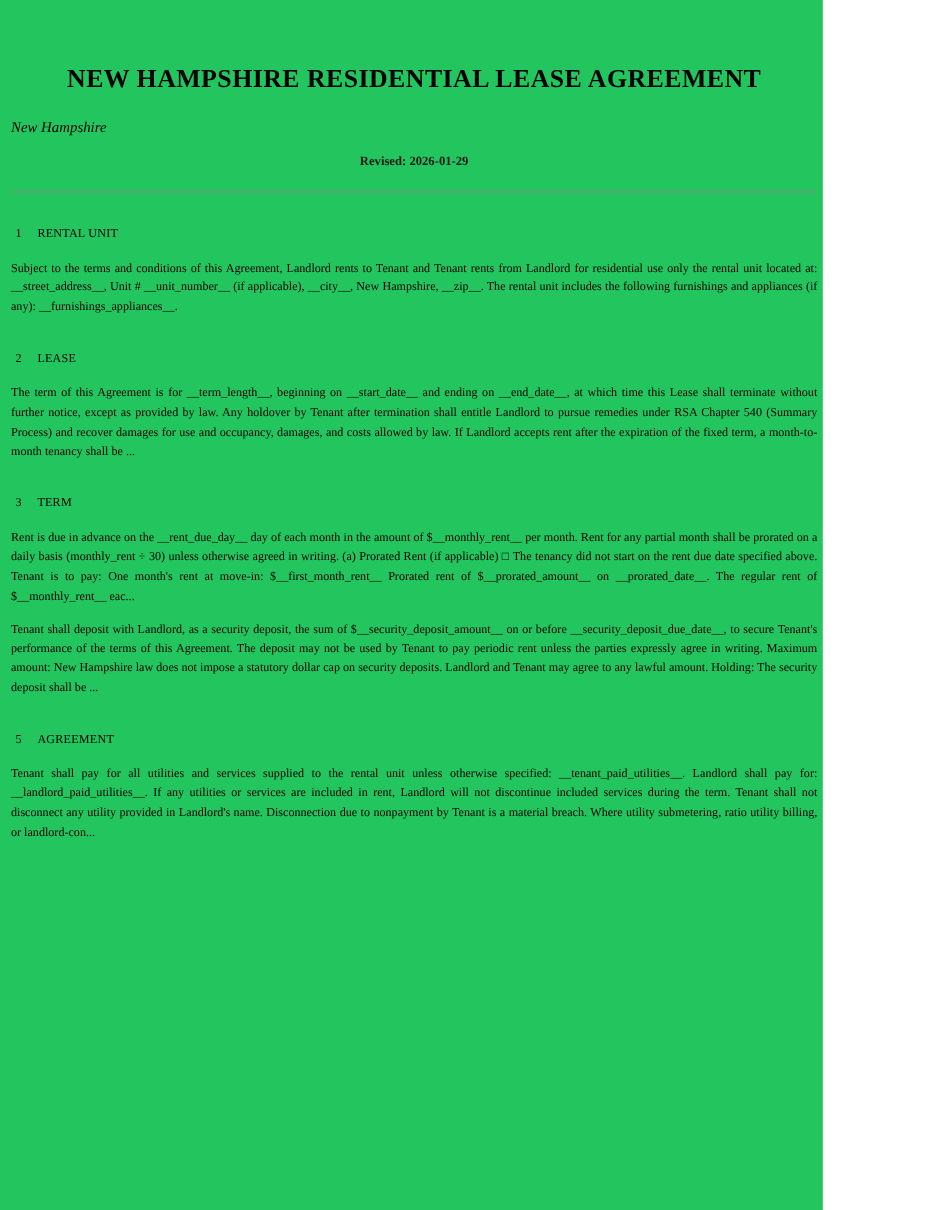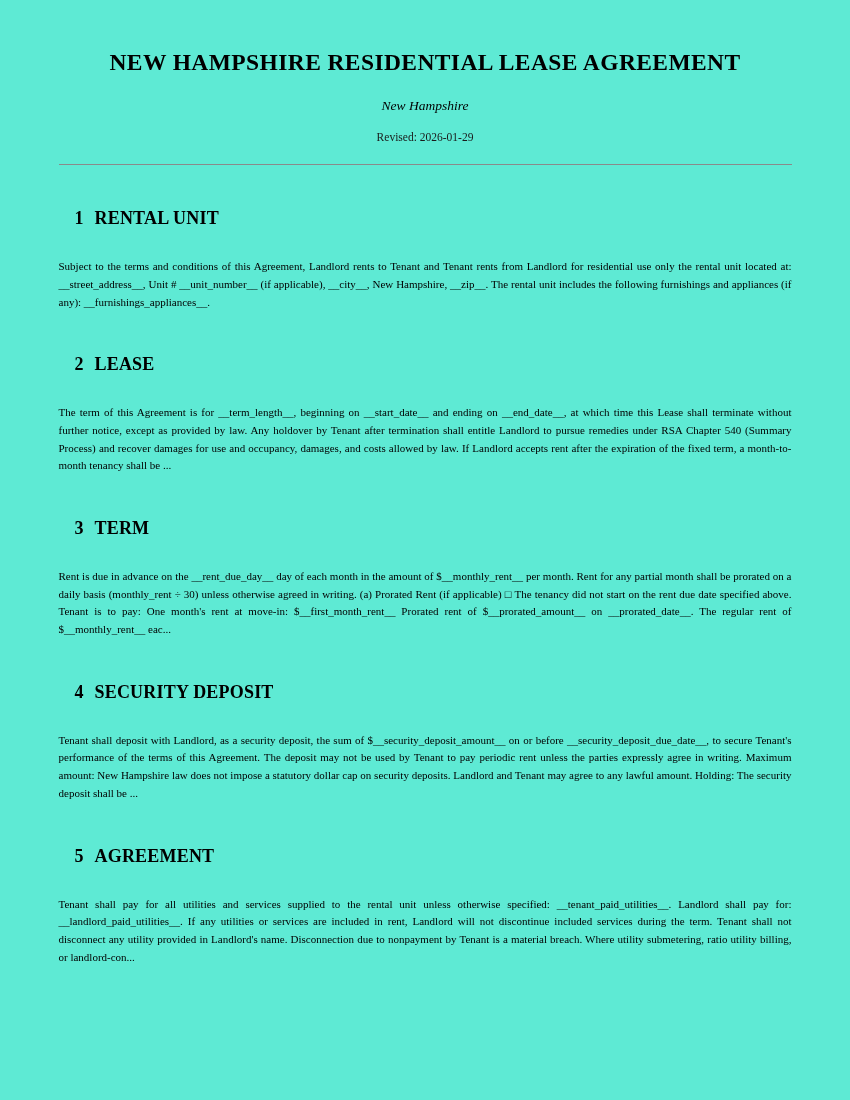--- a/index.html
+++ b/index.html
@@ -8,26 +8,26 @@
     background: #ffffff;
   }
   body {
     width: 850px;
     height: 1100px;
     font-family: "Liberation Serif", "DejaVu Serif", serif;
     color: #000000;
     -webkit-font-smoothing: antialiased;
   }
   .page {
-    width: 850px;
+    width: 748px;
     height: 1100px;
     box-sizing: border-box;
-    padding: 0;
+    padding: 10px;
     position: relative;
-    background: #5eead4;
+    background: #22c55e;
   }
   .content {
     margin: 0 auto;
     width: 733px;      
     padding-top: 48px;
   }
 
   
   .doc-title {
     font-family: "Liberation Serif", "DejaVu Serif", serif;
@@ -35,51 +35,52 @@
     font-weight: bold;
     text-align: center;
     letter-spacing: 0.4px;
     margin: 0;
     padding: 0;
     line-height: 1.25;
   }
   .doc-subtitle {
     font-size: 13.5px;
     font-style: italic;
-    text-align: center;
+    text-align: left;
     margin: 0;
     padding-top: 21px;
     line-height: 1.2;
   }
   .doc-revised {
     font-size: 11.5px;
     text-align: center;
     margin: 0;
     padding-top: 16px;
     line-height: 1.2;
     color: #1a1a1a;
+    font-weight: bold;
   }
   .header-rule {
     border: 0;
     border-top: 1px solid #8a8a8a;
     margin: 0;
     padding: 0;
     width: 100%;
     margin-top: 20px;
   }
 
   
   .section {
     margin: 0;
     padding: 0;
   }
   .section-heading {
-    font-size: 18px;
-    font-weight: bold;
-    margin: 16px;
+    font-size: 11px;
+    font-weight: normal;
+    margin: 4px;
     padding-top: 27px;
     line-height: 1.2;
     letter-spacing: 0.2px;
   }
   .section-heading .sec-num {
     display: inline-block;
     min-width: 20px;
   }
   .section-body {
     font-size: 11px;
@@ -120,23 +121,20 @@
     </div>
 
     <div class="section">
       <div class="section-heading">
         <span class="sec-num">3</span><span>TERM</span>
       </div>
       <p class="section-body">Rent is due in advance on the __rent_due_day__ day of each month in the amount of $__monthly_rent__ per month. Rent for any partial month shall be prorated on a daily basis (monthly_rent ÷ 30) unless otherwise agreed in writing. (a) Prorated Rent (if applicable) □ The tenancy did not start on the rent due date specified above. Tenant is to pay: One month's rent at move-in: $__first_month_rent__ Prorated rent of $__prorated_amount__ on __prorated_date__. The regular rent of $__monthly_rent__ eac...</p>
     </div>
 
     <div class="section">
-      <div class="section-heading">
-        <span class="sec-num">4</span><span>SECURITY DEPOSIT</span>
-      </div>
       <p class="section-body">Tenant shall deposit with Landlord, as a security deposit, the sum of $__security_deposit_amount__ on or before __security_deposit_due_date__, to secure Tenant's performance of the terms of this Agreement. The deposit may not be used by Tenant to pay periodic rent unless the parties expressly agree in writing. Maximum amount: New Hampshire law does not impose a statutory dollar cap on security deposits. Landlord and Tenant may agree to any lawful amount. Holding: The security deposit shall be ...</p>
     </div>
 
     <div class="section">
       <div class="section-heading">
         <span class="sec-num">5</span><span>AGREEMENT</span>
       </div>
       <p class="section-body">Tenant shall pay for all utilities and services supplied to the rental unit unless otherwise specified: __tenant_paid_utilities__. Landlord shall pay for: __landlord_paid_utilities__. If any utilities or services are included in rent, Landlord will not discontinue included services during the term. Tenant shall not disconnect any utility provided in Landlord's name. Disconnection due to nonpayment by Tenant is a material breach. Where utility submetering, ratio utility billing, or landlord-con...</p>
     </div>
 

